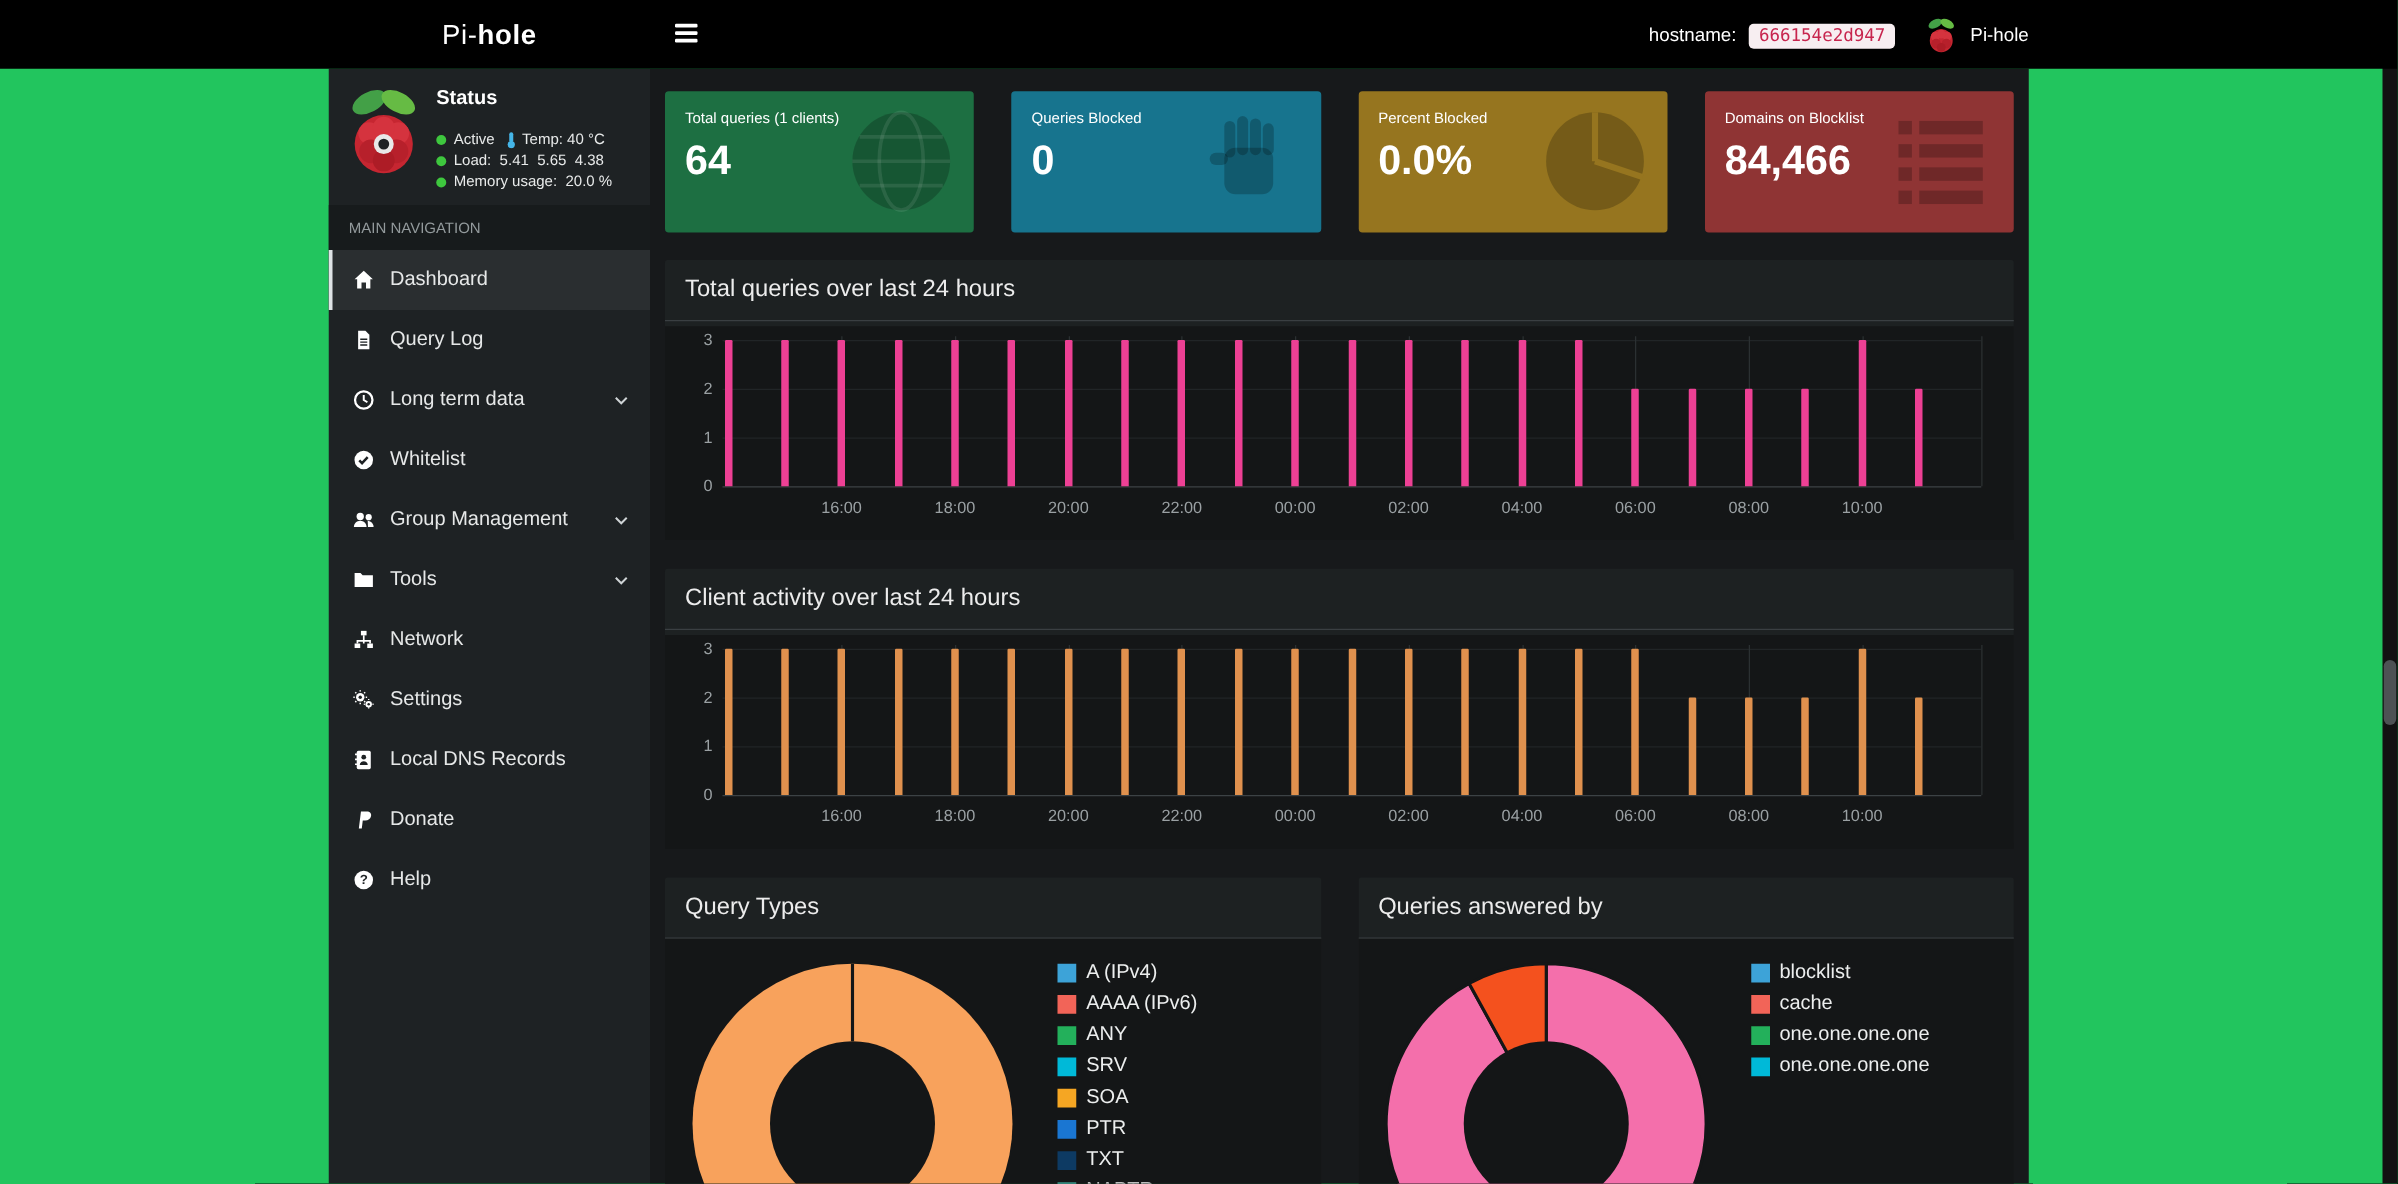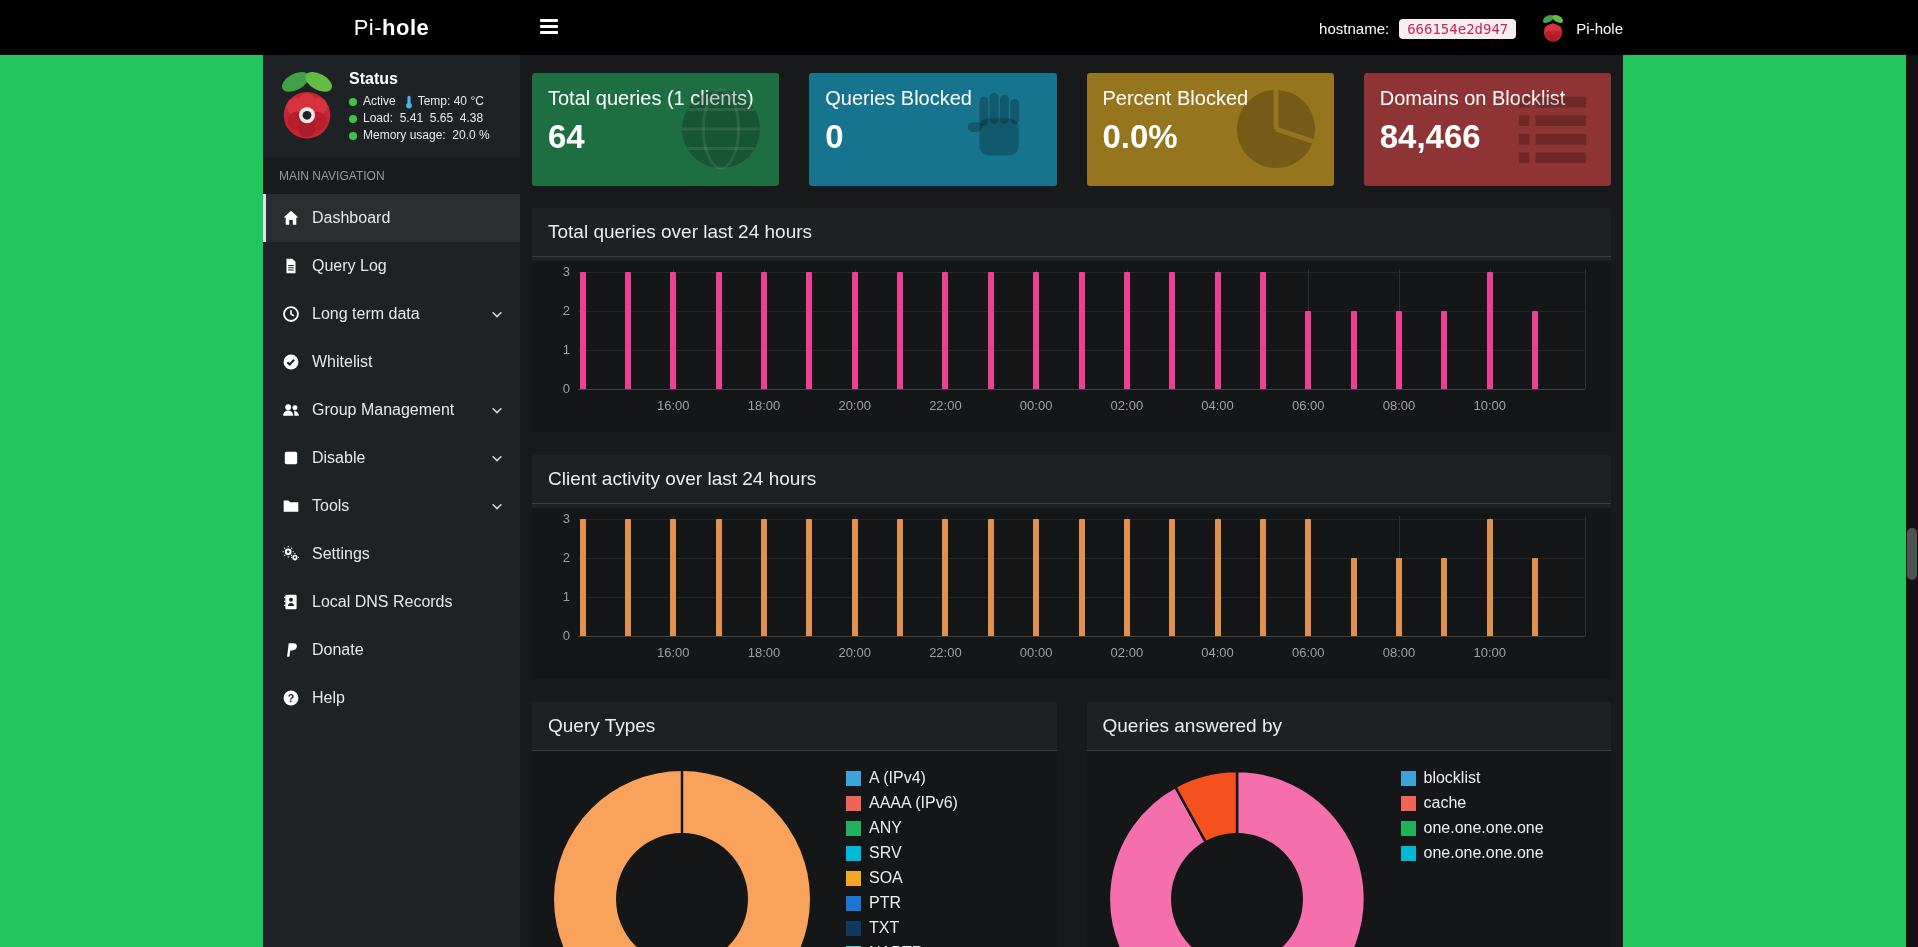--- a/index.html
+++ b/index.html
@@ -21,40 +21,40 @@
   .nav-rasp{width:26px;height:32px;display:inline-block;margin-left:14px;}
   .nav-rasp svg{width:100%;height:100%;}
   .product{font-size:15px;color:#fff;}
 
   
   .sidebar{position:absolute;top:55px;left:263px;width:257px;bottom:0;background:#1e2224;}
   .status-panel{display:flex;padding:13px 12px 10px 12px;}
   .side-logo{width:64px;height:80px;flex:none;}
   .side-logo svg{width:100%;height:100%;}
   .status-text{margin-left:10px;padding-top:2px;}
-  .status-title{font-size:16px;font-weight:700;color:#fff;margin-bottom:5px;}
+  .status-title{font-size:16px;font-weight:700;color:#fff;margin-bottom:15px;}
   .status-line{font-size:12px;color:#e8eaea;line-height:17px;white-space:pre-wrap;display:flex;align-items:center;text-align:center;}
   .dot{display:inline-block;width:8px;height:8px;border-radius:50%;background:#3ec73e;margin-right:6px;flex:none;}
   .thermo{display:inline-block;width:10px;height:14px;margin:0 4px 0 8px;}
   .thermo svg{width:100%;height:100%;fill:#45b6e8;}
   .nav-section-label{background:#171b1c;color:#939a9c;font-size:12px;padding:11px 16px;}
   .menu{display:block;}
   .menu-item{display:flex;align-items:center;height:48px;padding:0 16px;color:#e6e8e8;font-size:16px;
              cursor:pointer;border-left:3px solid transparent;}
   .menu-item.active{background:#2a2e30;border-left:3px solid #dfe3e5;}
   .menu-item .mi{width:18px;height:18px;margin-right:12px;color:#fff;flex:none;}
   .mi svg,.chev svg{width:100%;height:100%;fill:currentColor;}
   .menu-label{flex:1;}
   .chev{width:14px;height:14px;color:#cfd4d6;flex:none;}
 
   
   .main{position:absolute;top:55px;left:520px;width:1103px;bottom:0;background:#17191b;}
   .cards-row{position:absolute;top:18px;left:12px;right:12px;display:flex;gap:30px;}
   .card{flex:1;height:113px;border-radius:3px;position:relative;padding:14px 16px;overflow:hidden;}
-  .card-label{font-size:20px;color:#fff;}
+  .card-label{font-size:12px;color:#fff;}
   .card-value{font-size:33px;font-weight:700;color:#fff;margin-top:8px;}
   .card-icon{position:absolute;right:14px;top:12px;width:88px;height:88px;}
   .card-icon svg{width:100%;height:100%;}
 
   .panel{position:absolute;left:12px;right:12px;background:#1d2122;border-radius:2px;}
   .panel-h{height:49px;display:flex;align-items:center;padding:0 16px;font-size:19px;color:#ececec;
            border-bottom:1px solid #3a3f42;}
   .panel-b{background:#141617;}
   .panel-bar0{top:153px;height:220px;}
   .panel-bar1{top:400px;height:220px;}
@@ -182,35 +182,35 @@
               <circle cx="11.5" cy="6" r="2.2"></circle>
               <path d="M10.8 8.6c2.4.3 4.2 2.1 4.2 4.4h-4Z"></path>
             </svg></span>
           <span class="menu-label">Group Management</span>
           <span class="chev"><svg viewBox="0 0 16 16">
               <path d="M3 6l5 5 5-5" fill="none" stroke="currentColor" stroke-width="1.8"></path>
             </svg></span>
         </div>
         <div class="menu-item">
           <span class="mi"><svg viewBox="0 0 16 16">
-              <rect x="2.5" y="2.5" width="11" height="11" rx="1.5"></rect>
-            </svg></span>
-          <span class="menu-label">Disable</span>
-          <span class="chev"><svg viewBox="0 0 16 16">
-              <path d="M3 6l5 5 5-5" fill="none" stroke="currentColor" stroke-width="1.8"></path>
-            </svg></span>
-        </div>
-        <div class="menu-item">
-          <span class="mi"><svg viewBox="0 0 16 16">
               <path d="M1.5 3h4.2l1.5 1.6h7.3V13H1.5Z"></path>
             </svg></span>
           <span class="menu-label">Tools</span>
           <span class="chev"><svg viewBox="0 0 16 16">
               <path d="M3 6l5 5 5-5" fill="none" stroke="currentColor" stroke-width="1.8"></path>
             </svg></span>
+        </div>
+        <div class="menu-item">
+          <span class="mi"><svg viewBox="0 0 16 16">
+              <rect x="6" y="1.5" width="4" height="3.2"></rect>
+              <rect x="1.5" y="10.5" width="4" height="3.2"></rect>
+              <rect x="10.5" y="10.5" width="4" height="3.2"></rect>
+              <path d="M8 4.7v2.6M3.5 10.5V8.6h9v1.9M8 7.3v3.2" fill="none" stroke="currentColor" stroke-width="1.2"></path>
+            </svg></span>
+          <span class="menu-label">Network</span>
         </div>
         <div class="menu-item">
           <span class="mi"><svg viewBox="0 0 16 16">
               <circle cx="5.5" cy="6" r="3"></circle>
               <circle cx="5.5" cy="6" r="1.2" fill="#1e2224"></circle>
               <path d="M5.5 2V1M5.5 10v1M1.6 6h-1M9.4 6h1M2.7 3.2l-.7-.7M8.3 8.8l.7.7M2.7 8.8l-.7.7M8.3 3.2l.7-.7" stroke="currentColor" stroke-width="1.1"></path>
               <circle cx="11.5" cy="11" r="2.3"></circle>
               <circle cx="11.5" cy="11" r=".9" fill="#1e2224"></circle>
               <path d="M11.5 8v-.8M11.5 14v-.8M8.8 11h-.8M14.2 11h.8" stroke="currentColor" stroke-width="1"></path>
             </svg></span>

